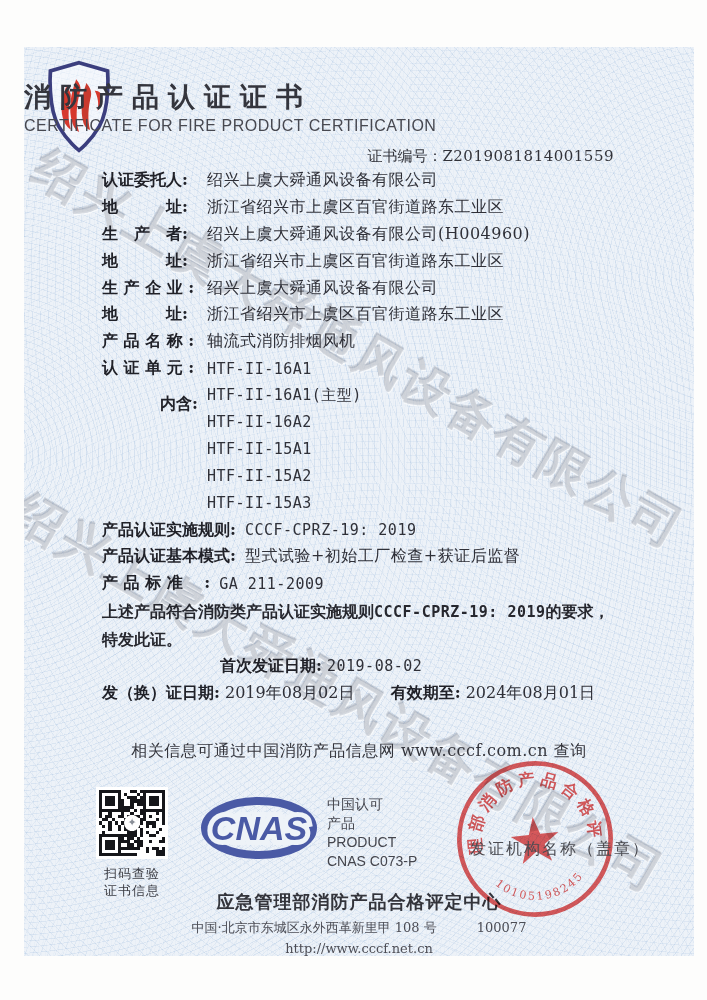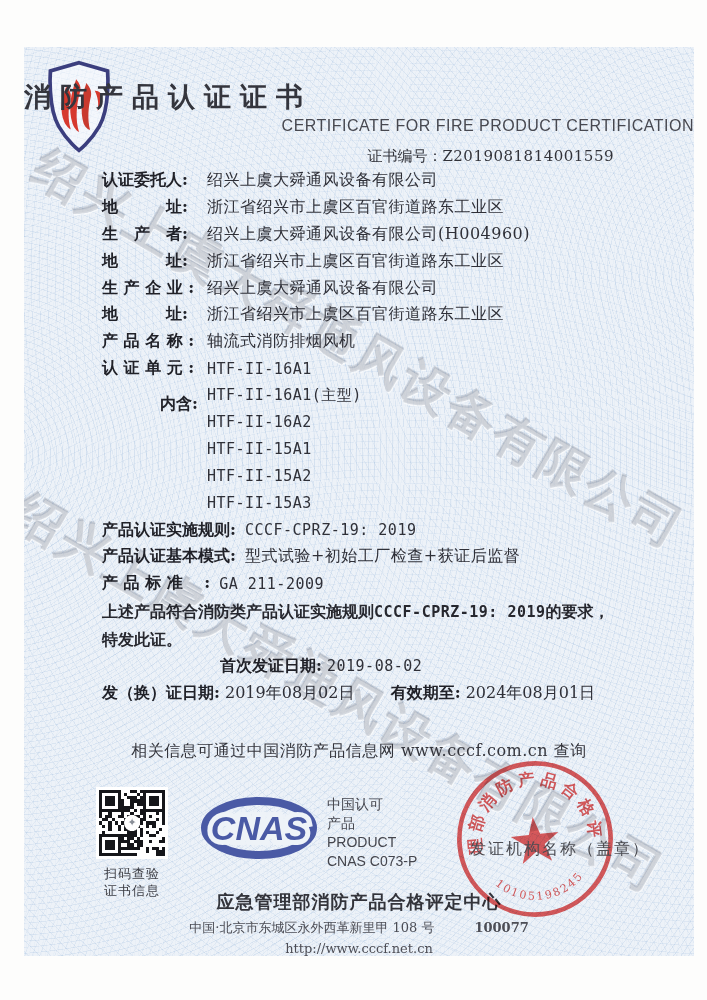--- a/index.html
+++ b/index.html
@@ -12,21 +12,21 @@
       repeating-radial-gradient(circle at 55% 115%, rgba(140,175,215,.13) 0 .6px, transparent 1px 7px),
       repeating-linear-gradient(96deg, rgba(160,190,225,.07) 0 1px, transparent 1px 4px);}
   .wm{position:absolute;white-space:nowrap;font-size:50px;font-weight:700;letter-spacing:3px;
     color:rgba(138,146,160,.30);transform-origin:0 0;transform:rotate(30deg);
     text-shadow:1px 1px 0 rgba(255,255,255,.6),-1px -1px 0 rgba(105,115,130,.22);pointer-events:none;}
   #wm1{left:30px;top:88px;} #wm2{left:10px;top:432px;}
   
   #shield{position:absolute;left:18px;top:12px;}
   #title-cn{position:absolute;left:0;right:0;top:32px;text-align:left;font-size:27px;font-weight:700;
     letter-spacing:9px;color:#34353d;}
-  #title-en{position:absolute;left:0;right:0;top:70px;text-align:right;font-size:16px;letter-spacing:.5px;
+  #title-en{position:absolute;left:0;right:0;top:70px;text-align:left;font-size:16px;letter-spacing:.5px;
     color:#474850;font-family:"Liberation Sans","DejaVu Sans",sans-serif;}
   #certno{position:absolute;right:80px;top:100px;font-size:15px;color:#32333a;}
   #certno .num{font-family:"DejaVu Serif",serif;letter-spacing:.5px;}
   
   #rows{position:absolute;left:78px;top:120px;right:30px;}
   .frow{display:flex;align-items:center;height:26.9px;font-size:16px;}
   .frow .lab{font-weight:700;white-space:pre;color:#202128;width:96px;flex:0 0 auto;}
   .frow.wide .lab{width:auto;min-width:96px;}
   .frow.ind .lab{text-align:right;margin-top:18px;}
   .frow .val{margin-left:9px;color:#2f3038;letter-spacing:.5px;white-space:pre;}
@@ -52,21 +52,21 @@
   #cnas{position:absolute;left:176px;top:748px;}
   #cnas-text{position:absolute;left:303px;top:748px;font-size:14px;line-height:19px;color:#44454d;
     font-family:"Liberation Sans","DejaVu Sans",sans-serif;}
   #sign-label{position:absolute;left:446px;top:792px;font-size:16px;color:#4b4c52;letter-spacing:2px;
     z-index:3;white-space:nowrap;}
   #stamp{position:absolute;left:427px;top:708px;z-index:2;mix-blend-mode:multiply;opacity:.88;
     transform:rotate(-6deg);}
   #footer-org{position:absolute;left:0;right:0;top:843px;text-align:center;font-size:18px;font-weight:700;
     letter-spacing:1px;color:#33343b;}
   #footer-addr{position:absolute;left:0;right:0;top:872px;text-align:center;font-size:13px;color:#4c4d55;}
-  #footer-addr .pc{margin-left:40px;font-weight:bold;}
+  #footer-addr .pc{margin-left:40px;}
   #footer-url{position:absolute;left:0;right:0;top:894px;text-align:center;font-size:13px;color:#4c4d55;}
 </style>
 </head>
 <body>
 
 <div id="cert">
 
   <div class="wm" id="wm1">绍兴上虞大舜通风设备有限公司</div>
   <div class="wm" id="wm2">绍兴上虞大舜通风设备有限公司</div>
 

